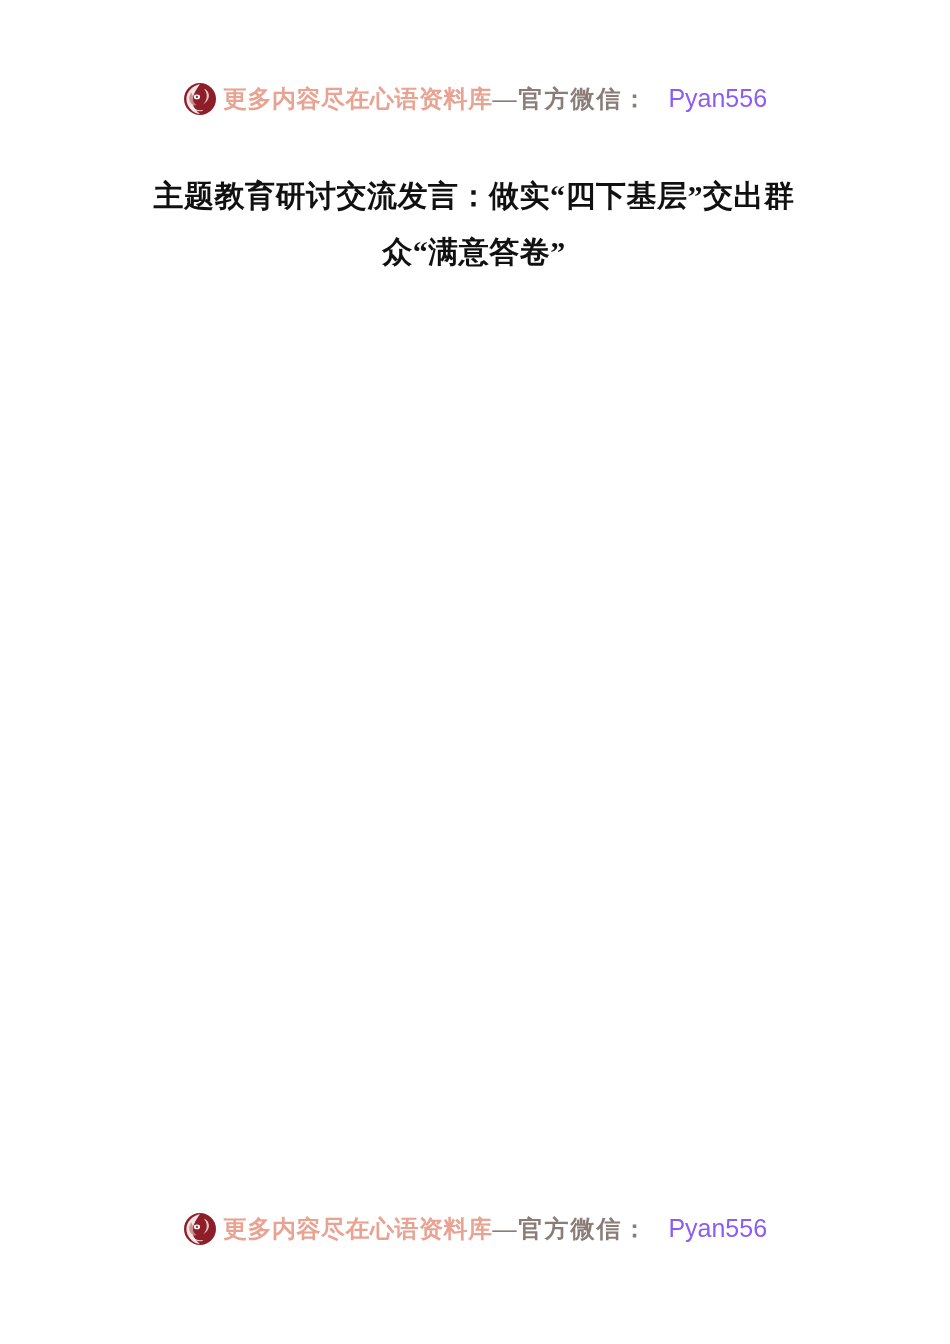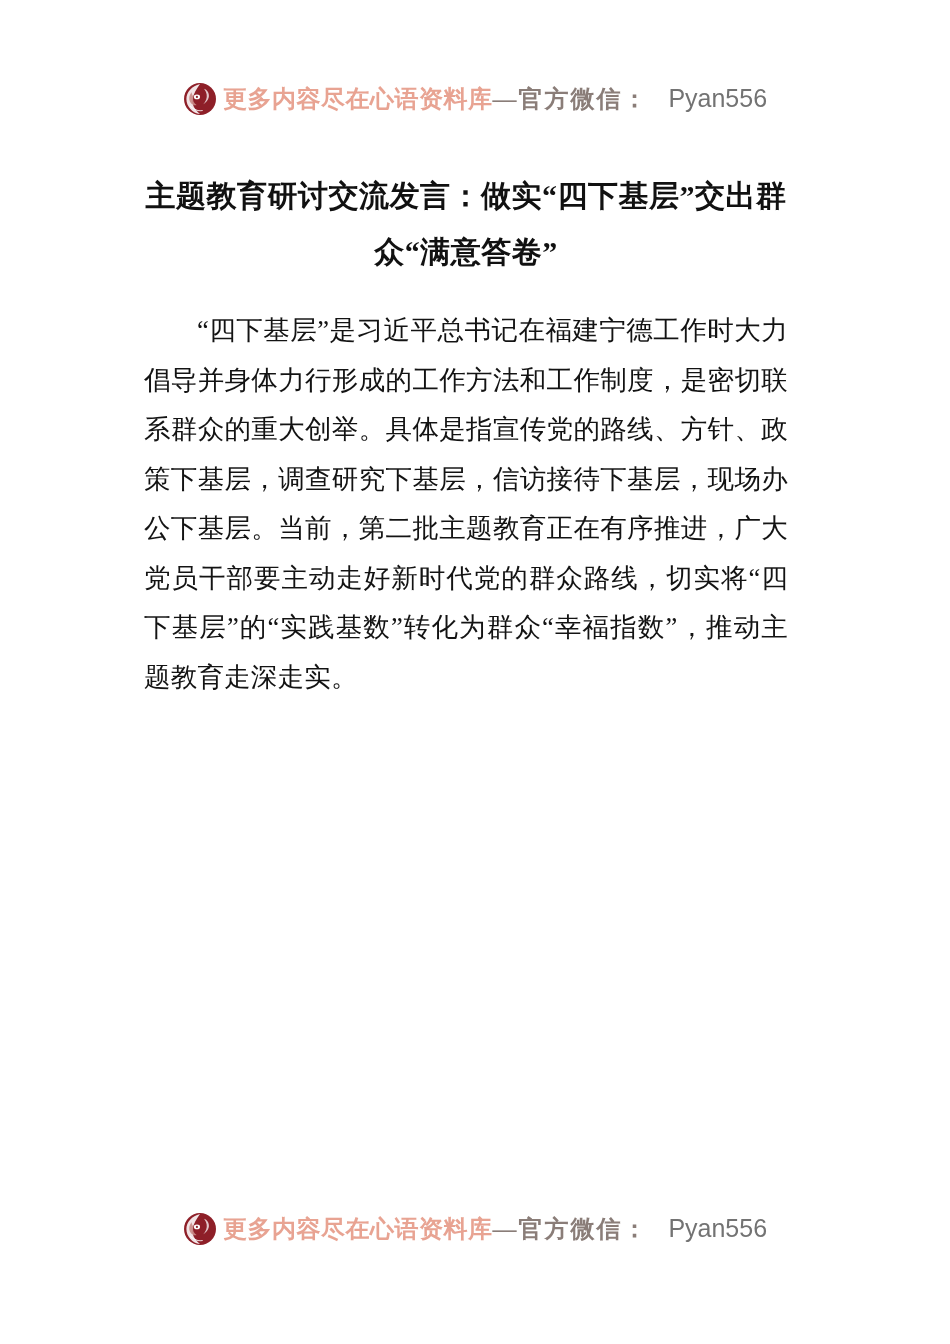--- a/index.html
+++ b/index.html
@@ -57,32 +57,32 @@
     font-weight: 700;
   }
   .wm-part-2 {
     color: #8a7d78;
     font-family: "Liberation Serif", "DejaVu Serif", serif;
     font-weight: 700;
     letter-spacing: 2px;
     text-align: center;
   }
   .wm-part-3 {
-    color: #737373;
+    color: #8b5cf6;
     font-family: "Liberation Sans", "DejaVu Sans", sans-serif;
     font-weight: 400;
     font-size: 25px;
     letter-spacing: 0px;
     margin-left: 20px;
   }
 
   
   .doc {
     position: absolute;
-    left: 144px;
+    left: 152px;
     top: 168px;
     width: 644px;
   }
 
   .doc-title {
     font-family: "Liberation Serif", "DejaVu Serif", serif;
     font-weight: 700;
     font-size: 30px;
     line-height: 56px;
     text-align: center;
@@ -123,21 +123,20 @@
     </svg>
     <span class="wm-text">
       <span class="wm-part-1">更多内容尽在心语资料库</span>
         <span class="wm-part-2">—官方微信：</span>
         <span class="wm-part-3">Pyan556</span>
     </span>
   </div>
 
   <div class="doc">
     <h1 class="doc-title">主题教育研讨交流发言：做实“四下基层”交出群众“满意答卷”</h1>
-    <p class="doc-para">“四下基层”是习近平总书记在福建宁德工作时大力倡导并身体力行形成的工作方法和工作制度，是密切联系群众的重大创举。具体是指宣传党的路线、方针、政策下基层，调查研究下基层，信访接待下基层，现场办公下基层。当前，第二批主题教育正在有序推进，广大党员干部要主动走好新时代党的群众路线，切实将“四下基层”的“实践基数”转化为群众“幸福指数”，推动主题教育走深走实。</p>
   </div>
 
   <div class="watermark watermark-bottom">
     <svg class="wm-logo" viewBox="0 0 100 100" aria-hidden="true">
       <circle cx="50" cy="50" r="47" fill="#8e1f28"></circle>
       <path d="M50 6 C26 12 10 30 10 50 C10 72 28 92 50 94 C34 80 26 66 28 52 C30 36 40 20 50 6 Z" fill="#ffffff" opacity="0.88"></path>
       <path d="M64 16 C46 26 34 40 34 54 C34 70 46 84 62 88 C52 74 48 62 52 50 C56 36 62 26 64 16 Z" fill="#8e1f28"></path>
       <path d="M26 30 C18 38 16 50 22 60 C26 66 34 70 40 68 C32 62 28 54 30 46 C31 40 24 36 26 30 Z" fill="#c98a86" opacity="0.9"></path>
       <ellipse cx="41" cy="44" rx="9" ry="7" fill="#ffffff"></ellipse>
       <circle cx="41" cy="44" r="3.2" fill="#8e1f28"></circle>

